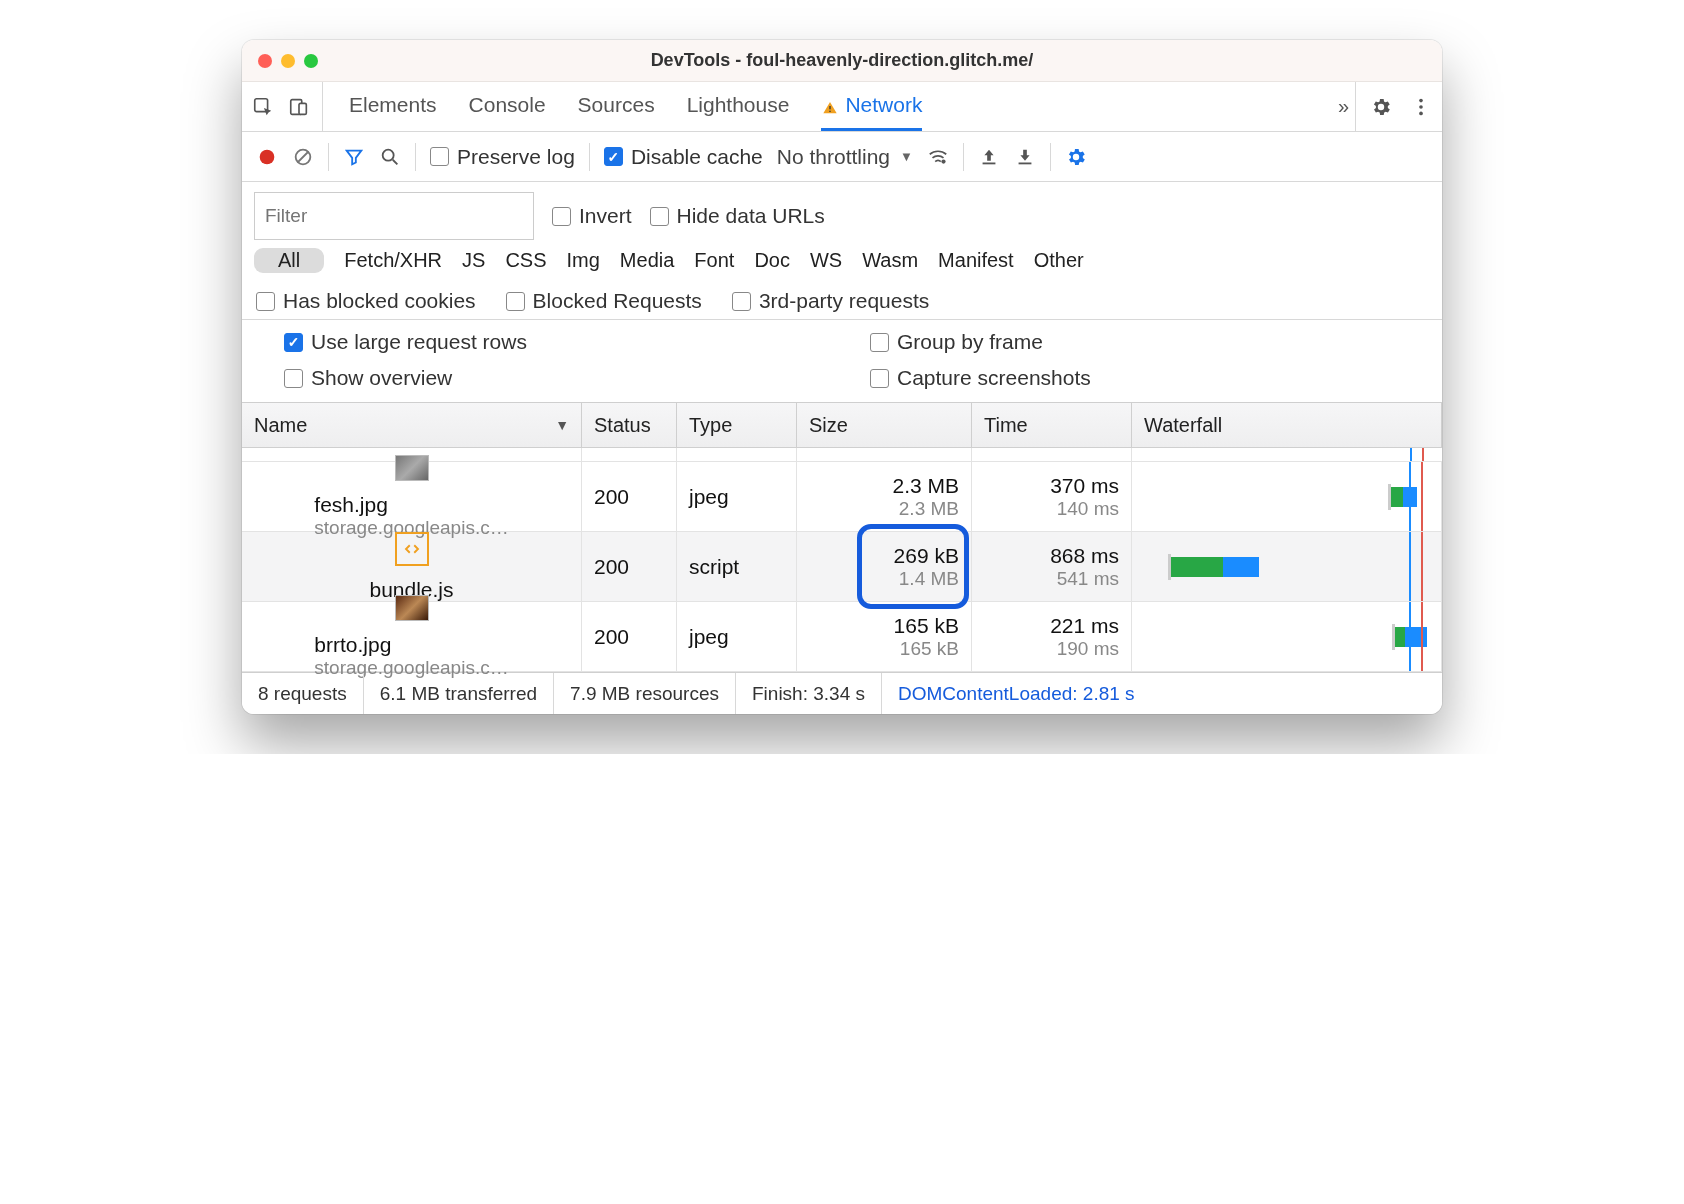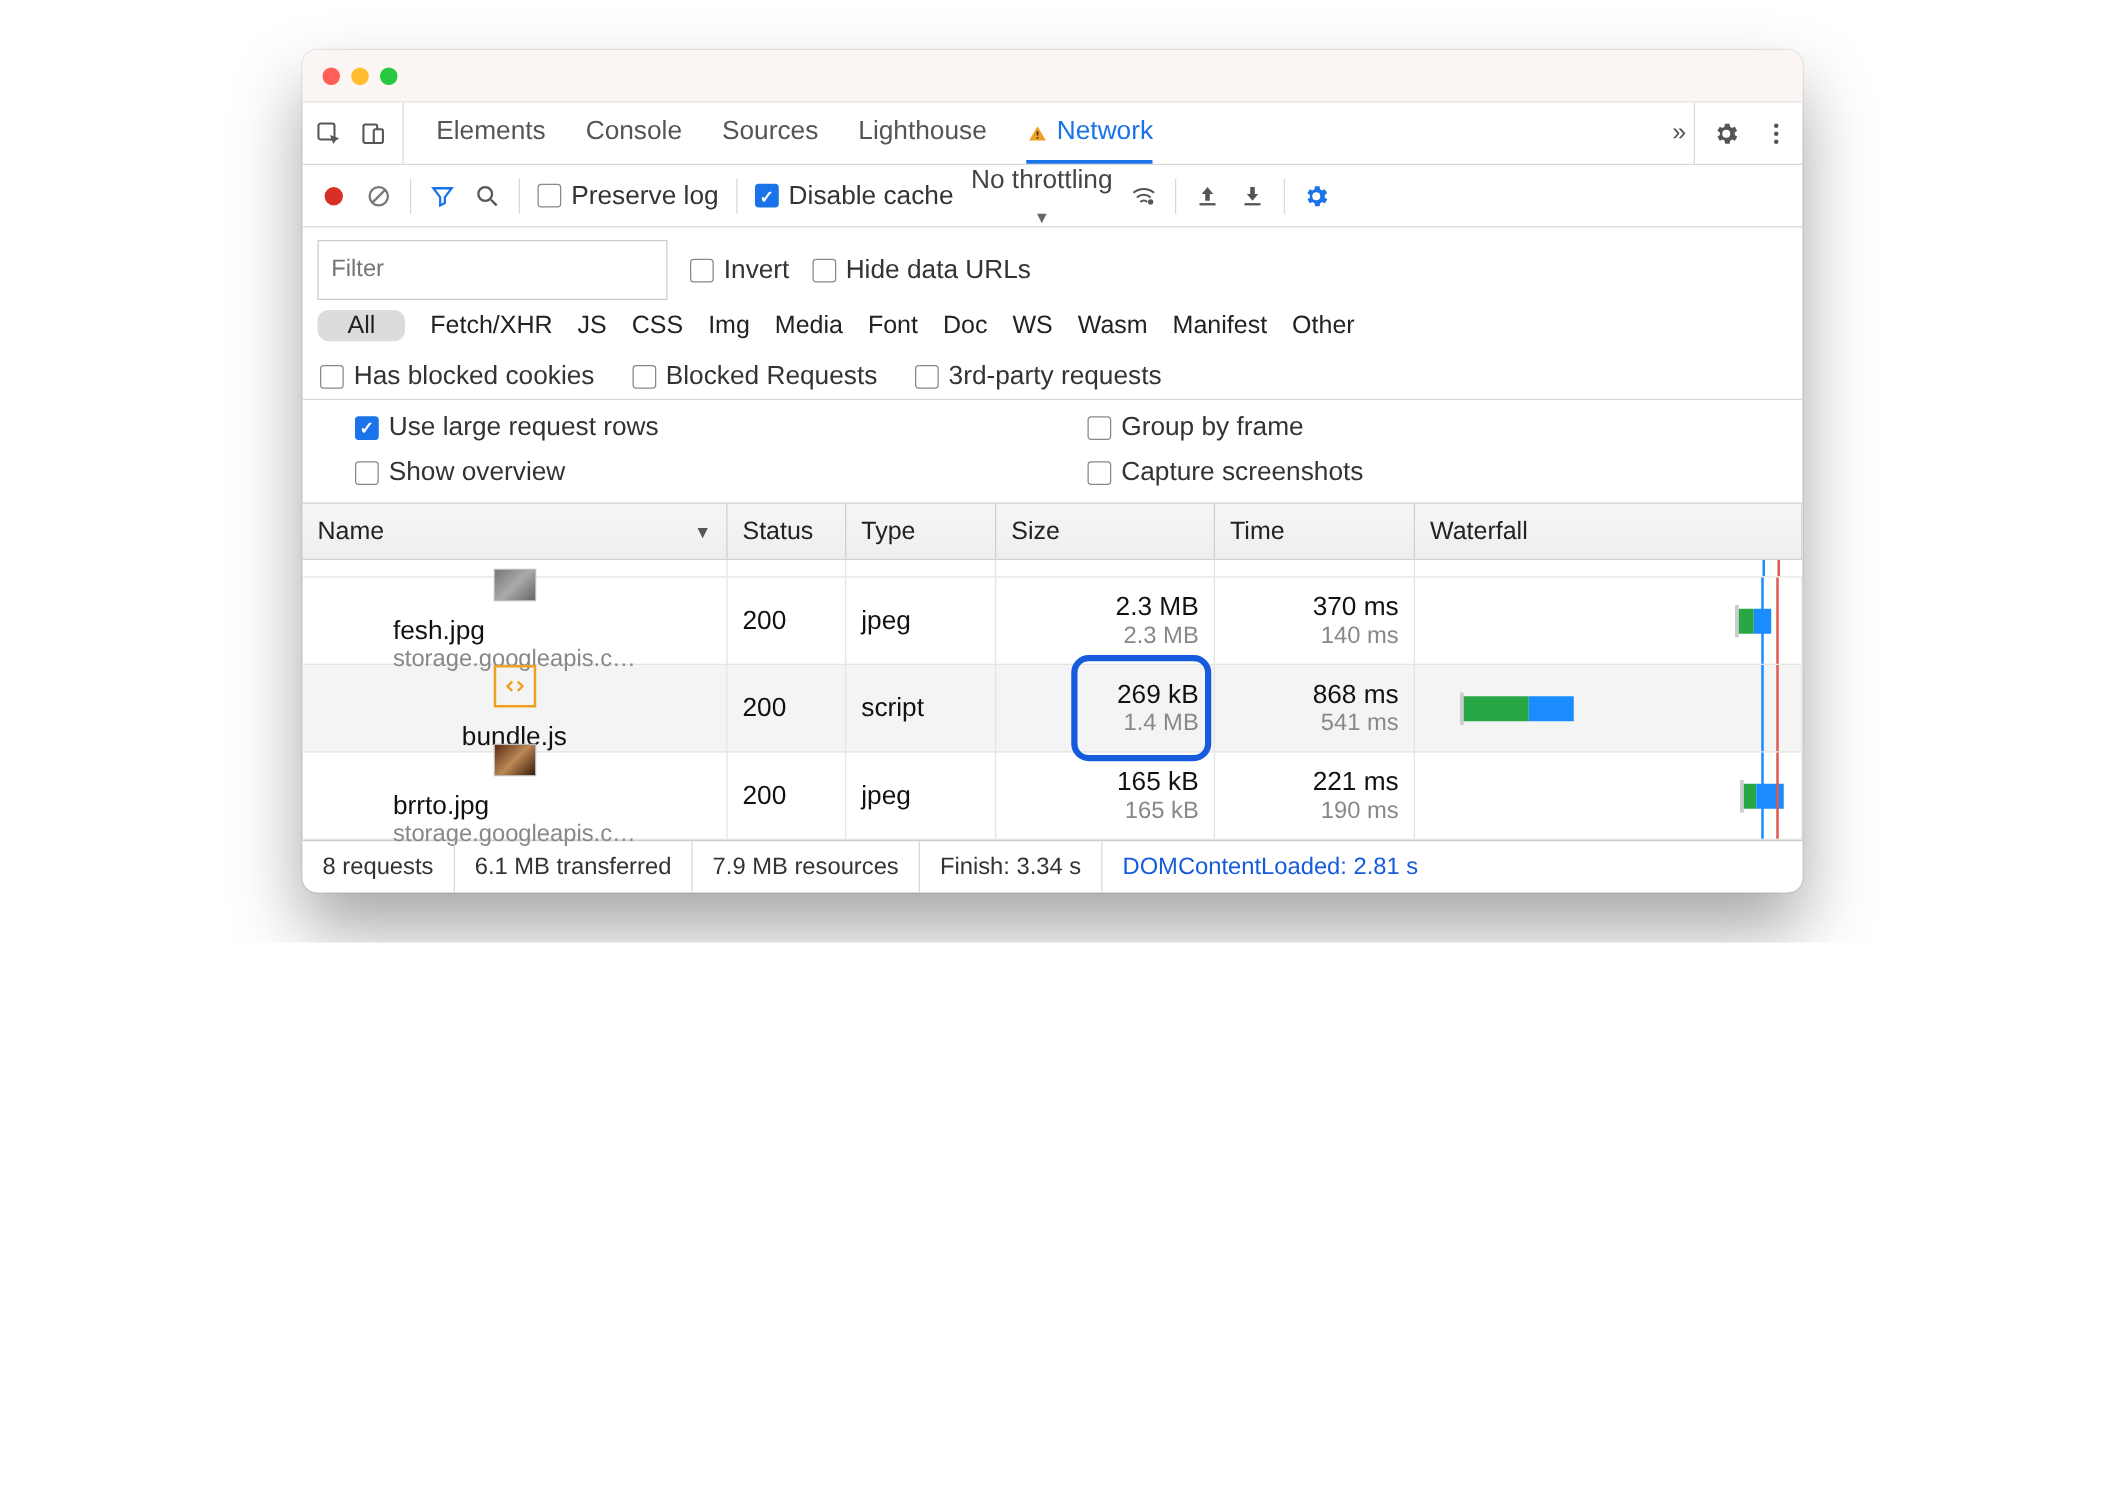--- a/index.html
+++ b/index.html
@@ -58,21 +58,21 @@
     height:50px; padding:0 14px;
     border-bottom:1px solid #d8d8d8;
   }
   .vsep { width:1px; height:28px; background:#d8d8d8; }
   .chk { display:flex; align-items:center; gap:8px; color:#333; }
   .chkbox {
     width:19px; height:19px; border:1.5px solid #888; border-radius:3px; background:#fff; display:inline-flex; align-items:center; justify-content:center; flex-shrink:0;
   }
   .chkbox.checked { background:#1a73e8; border-color:#1a73e8; }
   .chkbox.checked::after { content:"✓"; color:#fff; font-size:14px; font-weight:700; }
-  .select { color:#444; display:flex; align-items:center; gap:10px;flex-direction:column; }
+  .select { color:#444; display:flex; align-items:center; gap:10px; }
   .select .arrow { color:#666; font-size:13px; }
   .icon { width:22px; height:22px; display:inline-flex; align-items:center; justify-content:center; }
   .icon svg { width:100%; height:100%; }
   
   .filterrow { display:flex; align-items:center; gap:18px; padding:10px 12px 6px; }
   .filterinput {
     width:280px; height:48px; border:1px solid #ccc; background:#fff;
     padding:0 10px; font-size:19px; color:#666;
   }
   
@@ -150,20 +150,21 @@
 <body>
 
 <div class="window">
 
   <div class="titlebar">
     <div class="traffic">
       <div class="dot red"></div>
       <div class="dot yellow"></div>
       <div class="dot green"></div>
     </div>
+    <div class="title">DevTools - foul-heavenly-direction.glitch.me/</div>
   </div>
 
   <div class="tabsbar">
     <div class="left-icons">
       <span class="icon">
         <svg viewBox="0 0 24 24" fill="none" stroke="#555" stroke-width="1.8">
             <rect x="3" y="3" width="14" height="14" rx="2"></rect>
             <path d="M13 13 l8 3 -3 2 -2 3 z" fill="#555" stroke="none"></path>
           </svg>
       </span>

